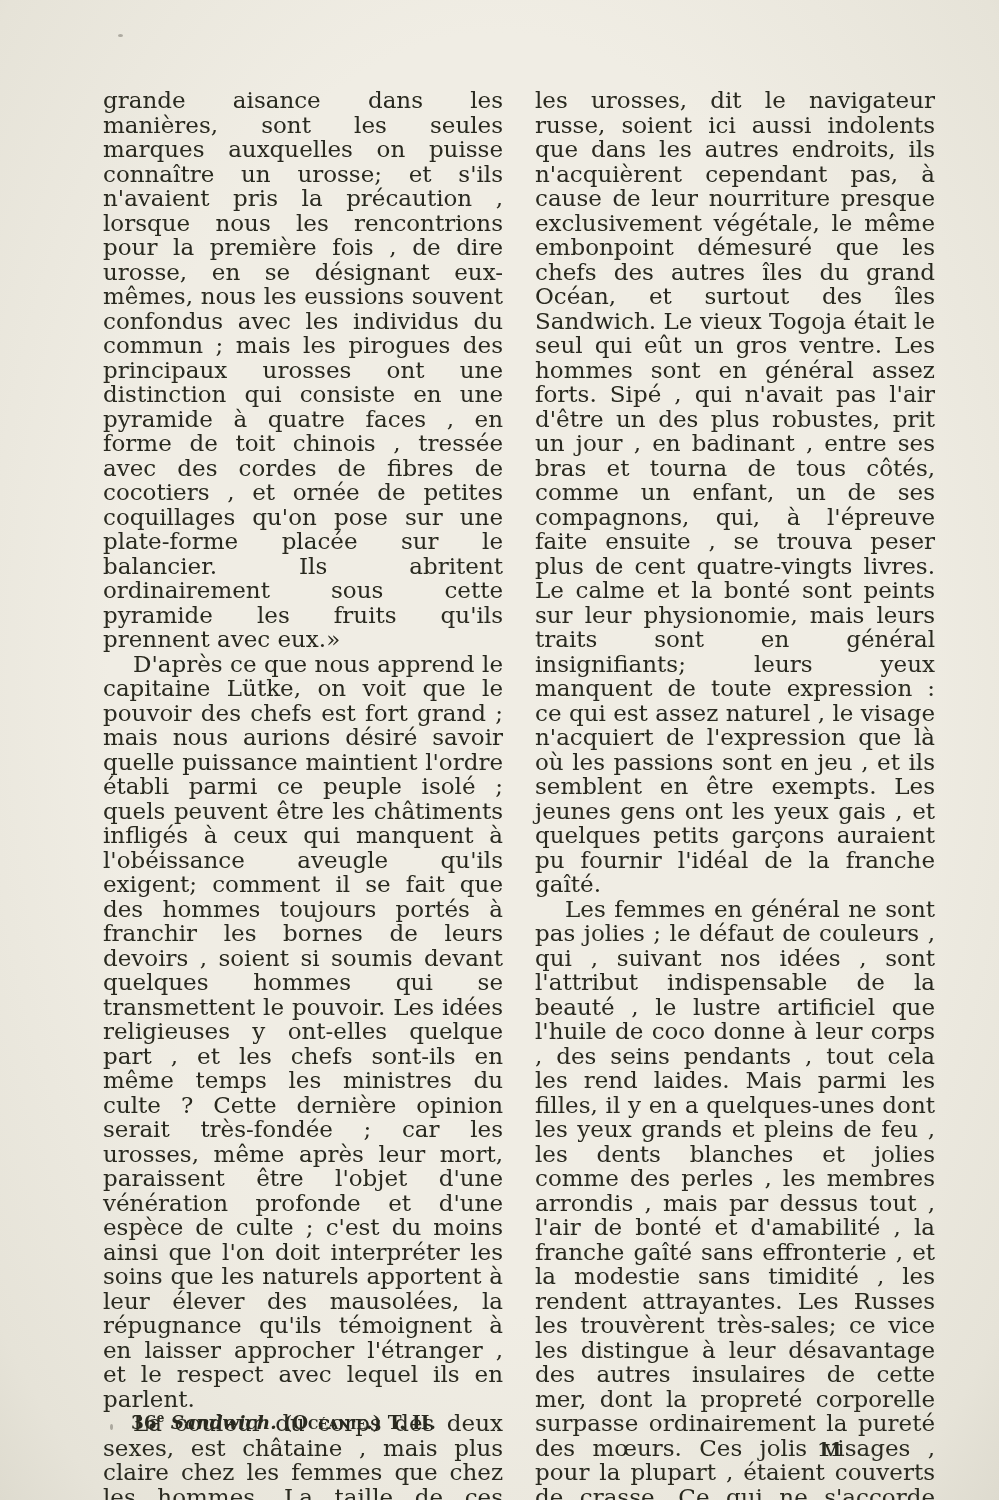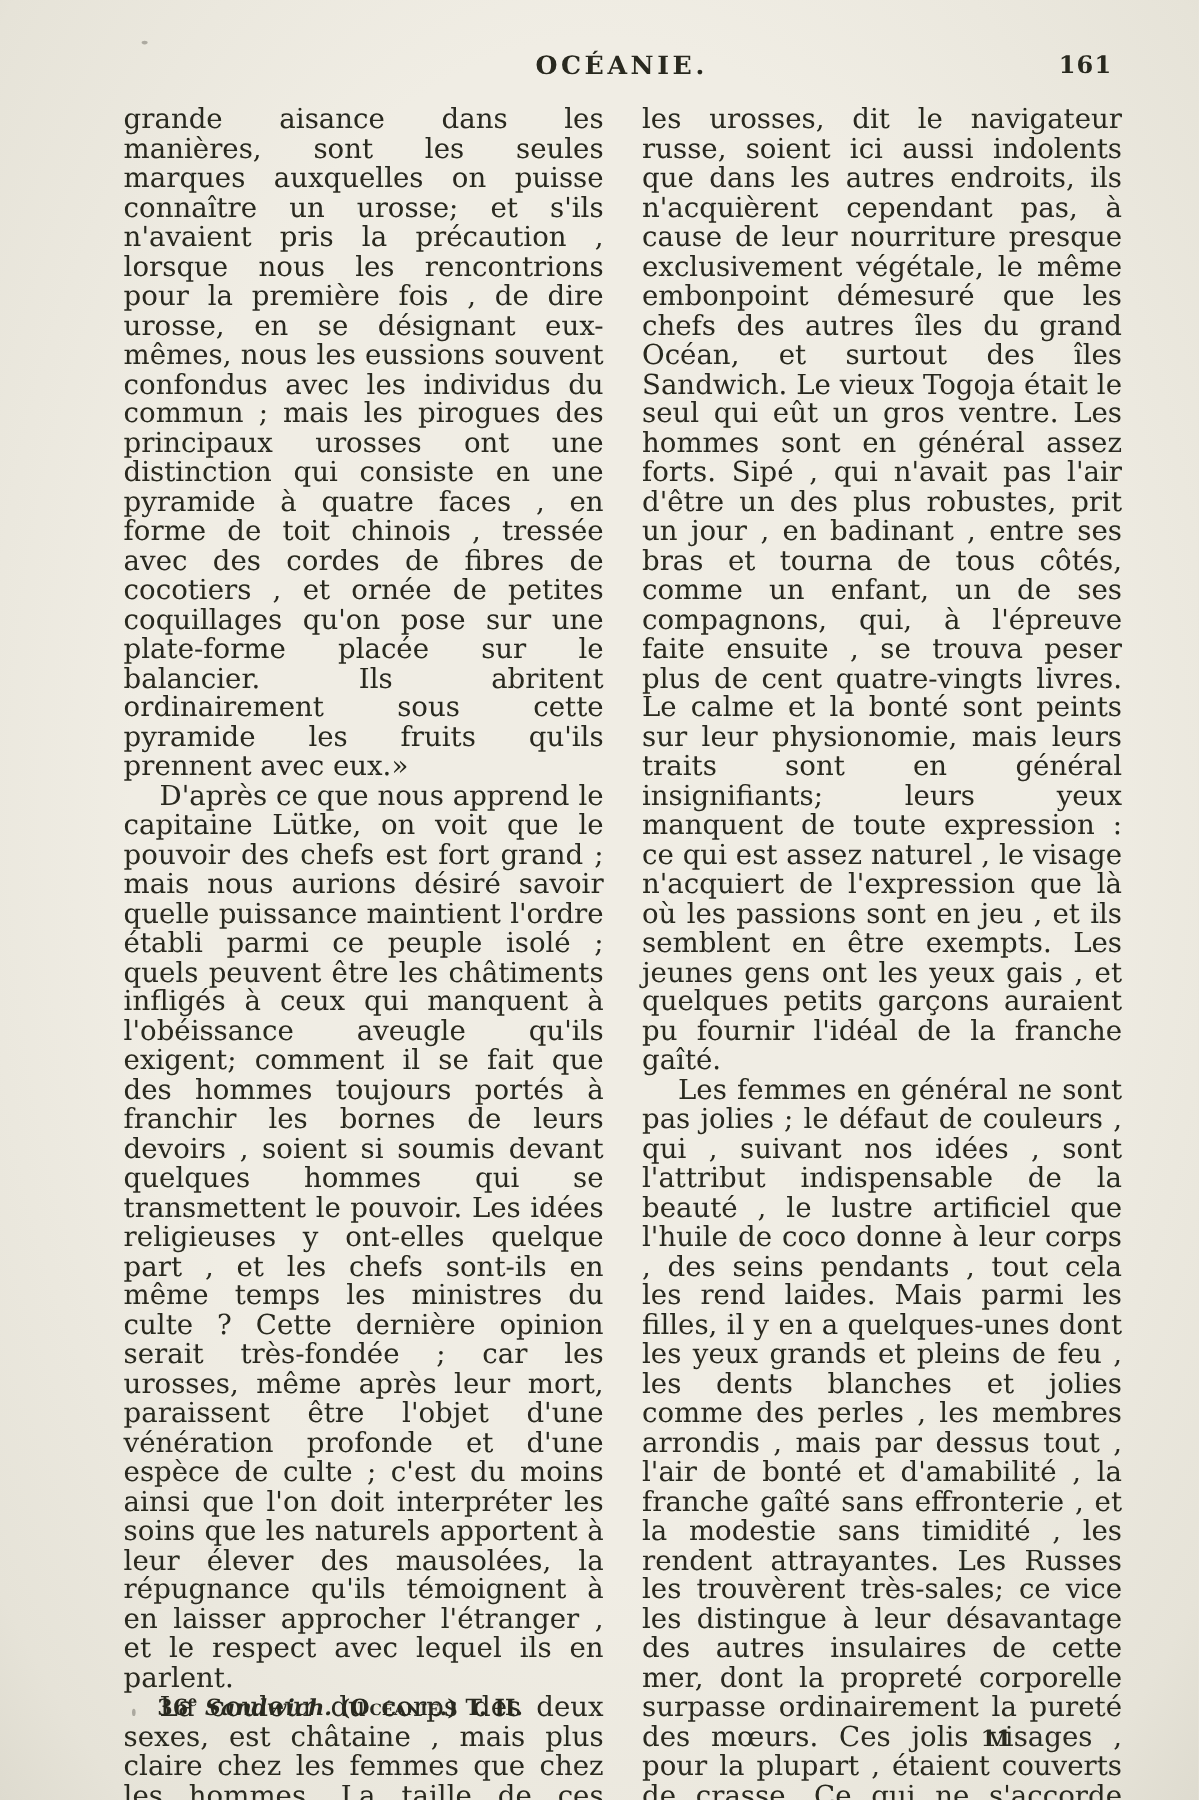--- a/index.html
+++ b/index.html
@@ -104,24 +104,20 @@
     border-radius: 50%;
   }
   .speck-1 { left: 118px; top: 34px; width: 5px; height: 3px; }
   .speck-2 { left: 110px; top: 1424px; width: 3px; height: 6px; }
 </style>
 </head>
 <body>
 
 <div class="page">
 
-  <div class="header">
-    <span class="running-title">OCÉANIE.</span>
-    <span class="page-number">161</span>
-  </div>
 
   <div class="columns">
     <div class="col">
       <p class="cont">grande aisance dans les manières, sont les seules marques auxquelles on puisse connaître un urosse; et s'ils n'avaient pris la précaution , lorsque nous les rencontrions pour la première fois , de dire urosse, en se désignant eux-mêmes, nous les eussions souvent confondus avec les individus du commun ; mais les pirogues des principaux urosses ont une distinction qui consiste en une pyramide à quatre faces , en forme de toit chinois , tressée avec des cordes de fibres de cocotiers , et ornée de petites coquillages qu'on pose sur une plate-forme placée sur le balancier. Ils abritent ordinairement sous cette pyramide les fruits qu'ils prennent avec eux.»</p>
       <p>D'après ce que nous apprend le capitaine Lütke, on voit que le pouvoir des chefs est fort grand ; mais nous aurions désiré savoir quelle puissance maintient l'ordre établi parmi ce peuple isolé ; quels peuvent être les châtiments infligés à ceux qui manquent à l'obéissance aveugle qu'ils exigent; comment il se fait que des hommes toujours portés à franchir les bornes de leurs devoirs , soient si soumis devant quelques hommes qui se transmettent le pouvoir. Les idées religieuses y ont-elles quelque part , et les chefs sont-ils en même temps les ministres du culte ? Cette dernière opinion serait très-fondée ; car les urosses, même après leur mort, paraissent être l'objet d'une vénération profonde et d'une espèce de culte ; c'est du moins ainsi que l'on doit interpréter les soins que les naturels apportent à leur élever des mausolées, la répugnance qu'ils témoignent à en laisser approcher l'étranger , et le respect avec lequel ils en parlent.</p>
       <p>La couleur du corps des deux sexes, est châtaine , mais plus claire chez les femmes que chez les hommes. La taille de ces derniers n'est pas au-dessus de la moyenne. Lütke trouva que Sipé, un des plus grands , n'avait que cinq pieds sept pouces et demi ( mesure anglaise) : mais ils sont bien faits, sans avoir rien d'athlétique , et ils sont maigres pour la plupart. Quoique</p>
     </div>
     <div class="col">
       <p class="cont">les urosses, dit le navigateur russe, soient ici aussi indolents que dans les autres endroits, ils n'acquièrent cependant pas, à cause de leur nourriture presque exclusivement végétale, le même embonpoint démesuré que les chefs des autres îles du grand Océan, et surtout des îles Sandwich. Le vieux Togoja était le seul qui eût un gros ventre. Les hommes sont en général assez forts. Sipé , qui n'avait pas l'air d'être un des plus robustes, prit un jour , en badinant , entre ses bras et tourna de tous côtés, comme un enfant, un de ses compagnons, qui, à l'épreuve faite ensuite , se trouva peser plus de cent quatre-vingts livres. Le calme et la bonté sont peints sur leur physionomie, mais leurs traits sont en général insignifiants; leurs yeux manquent de toute expression : ce qui est assez naturel , le visage n'acquiert de l'expression que là où les passions sont en jeu , et ils semblent en être exempts. Les jeunes gens ont les yeux gais , et quelques petits garçons auraient pu fournir l'idéal de la franche gaîté.</p>
       <p>Les femmes en général ne sont pas jolies ; le défaut de couleurs , qui , suivant nos idées , sont l'attribut indispensable de la beauté , le lustre artificiel que l'huile de coco donne à leur corps , des seins pendants , tout cela les rend laides. Mais parmi les filles, il y en a quelques-unes dont les yeux grands et pleins de feu , les dents blanches et jolies comme des perles , les membres arrondis , mais par dessus tout , l'air de bonté et d'amabilité , la franche gaîté sans effronterie , et la modestie sans timidité , les rendent attrayantes. Les Russes les trouvèrent très-sales; ce vice les distingue à leur désavantage des autres insulaires de cette mer, dont la propreté corporelle surpasse ordinairement la pureté des mœurs. Ces jolis visages , pour la plupart , étaient couverts de crasse. Ce qui ne s'accorde guère avec la propreté qu'elles observent dans leurs maisons. Je crois, dit Lutke, que Sipé dut nous prendre pour de grands cyniques avec nos bécassines</p>

